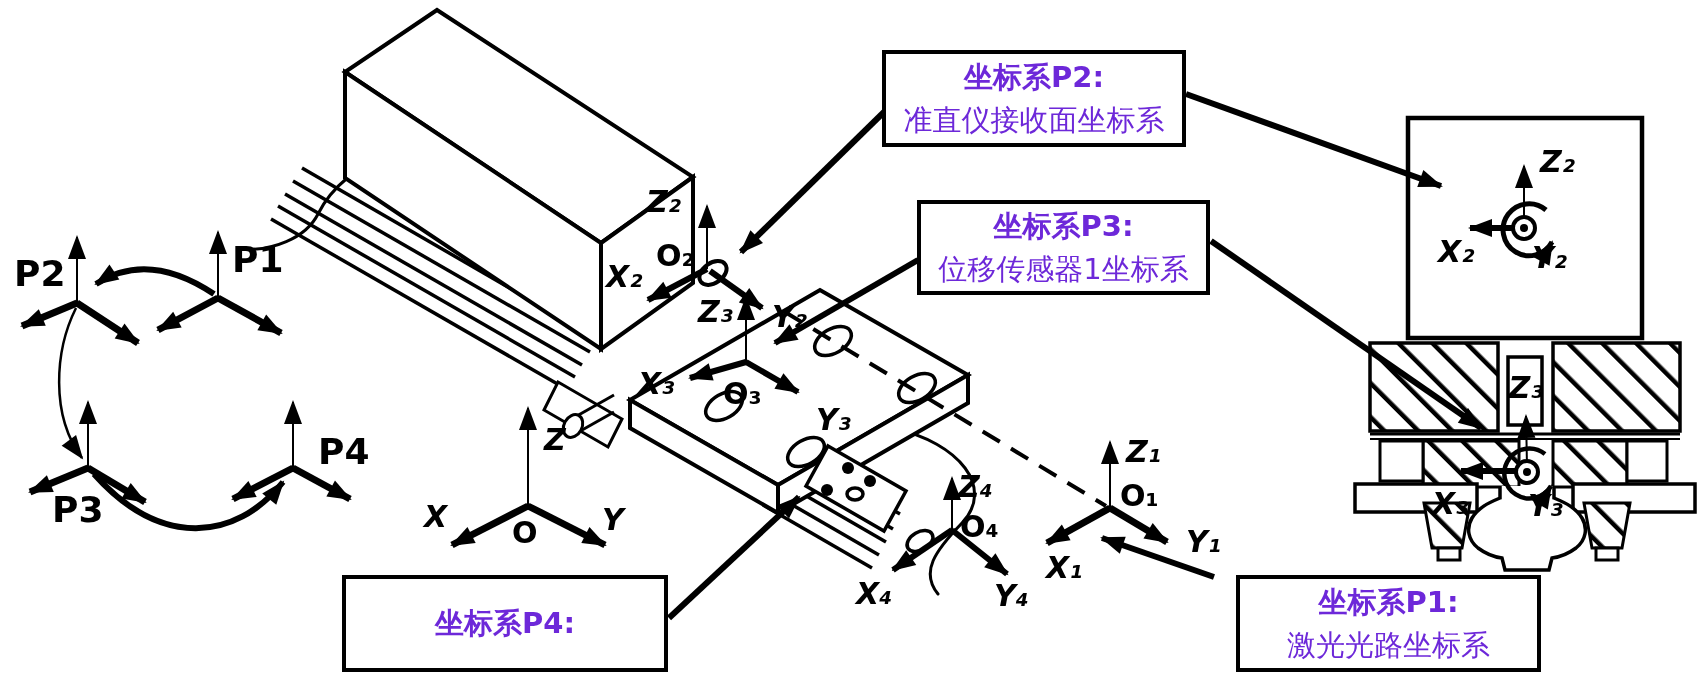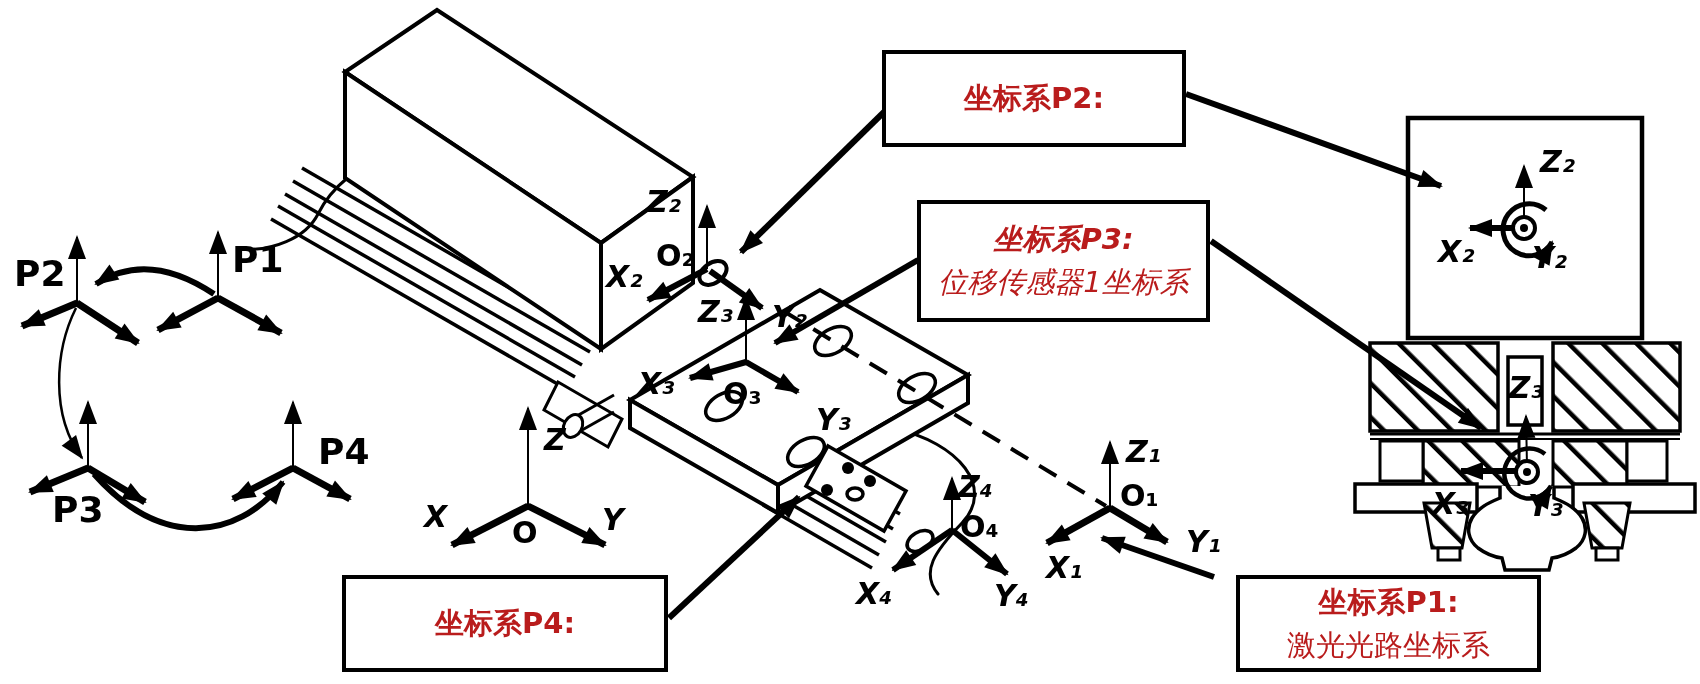--- a/index.html
+++ b/index.html
@@ -8,21 +8,21 @@
     font-family:"DejaVu Sans","Liberation Sans",sans-serif;overflow:hidden;
   }
   svg{position:absolute;left:0;top:0;}
   svg text{fill:#000;font-family:"DejaVu Sans","Liberation Sans",sans-serif;}
   .axis-label{font-size:30px;font-weight:700;font-style:italic;}
   .origin-label{font-size:30px;font-weight:700;}
   .p-label{font-size:36px;font-weight:600;}
   .callout{
     position:absolute;box-sizing:border-box;border:4px solid #000;background:#fff;
     display:flex;flex-direction:column;justify-content:center;align-items:center;
-    text-align:right;font-size:29px;color:#b91c1c;line-height:43px;
+    text-align:right;font-size:29px;color:#6d28d9;line-height:43px;
   }
   .callout .t{font-weight:600;}
 </style>
 </head>
 <body>
 
 <div class="stage">
 <svg width="1700" height="684" viewBox="0 0 1700 684">
   <defs>
     <marker id="ah" markerUnits="userSpaceOnUse" markerWidth="30" markerHeight="24" refX="23" refY="10" orient="auto">
@@ -243,22 +243,23 @@
     <line x1="1186" y1="94" x2="1441" y2="186" marker-end="url(#ah)"></line>
     <line x1="918" y1="260" x2="775" y2="343" marker-end="url(#ah)"></line>
     <line x1="1211" y1="241" x2="1481" y2="428" marker-end="url(#ah)"></line>
     <line x1="669" y1="618" x2="799" y2="497" marker-end="url(#ah)"></line>
     <line x1="1214" y1="577" x2="1102" y2="538" marker-end="url(#ah)"></line>
   </g>
 </svg>
 
 <div class="callout" style="left:882px;top:50px;width:304px;height:97px;">
   <div class="t">坐标系P2:</div>
-</div>
-<div class="callout" style="left:917px;top:200px;width:293px;height:122px;font-style:italic;">
+  <div>准直仪接收面坐标系</div>
+</div>
+<div class="callout" style="left:917px;top:200px;width:293px;height:95px;">
   <div class="t">坐标系P3:</div>
   <div>位移传感器1坐标系</div>
 </div>
 <div class="callout" style="left:342px;top:575px;width:326px;height:97px;gap:30px;">
   <div class="t">坐标系P4:</div>
 </div>
 <div class="callout" style="left:1212px;top:575px;width:305px;height:97px;margin-left:24px;">
   <div class="t">坐标系P1:</div>
   <div>激光光路坐标系</div>
 </div>

